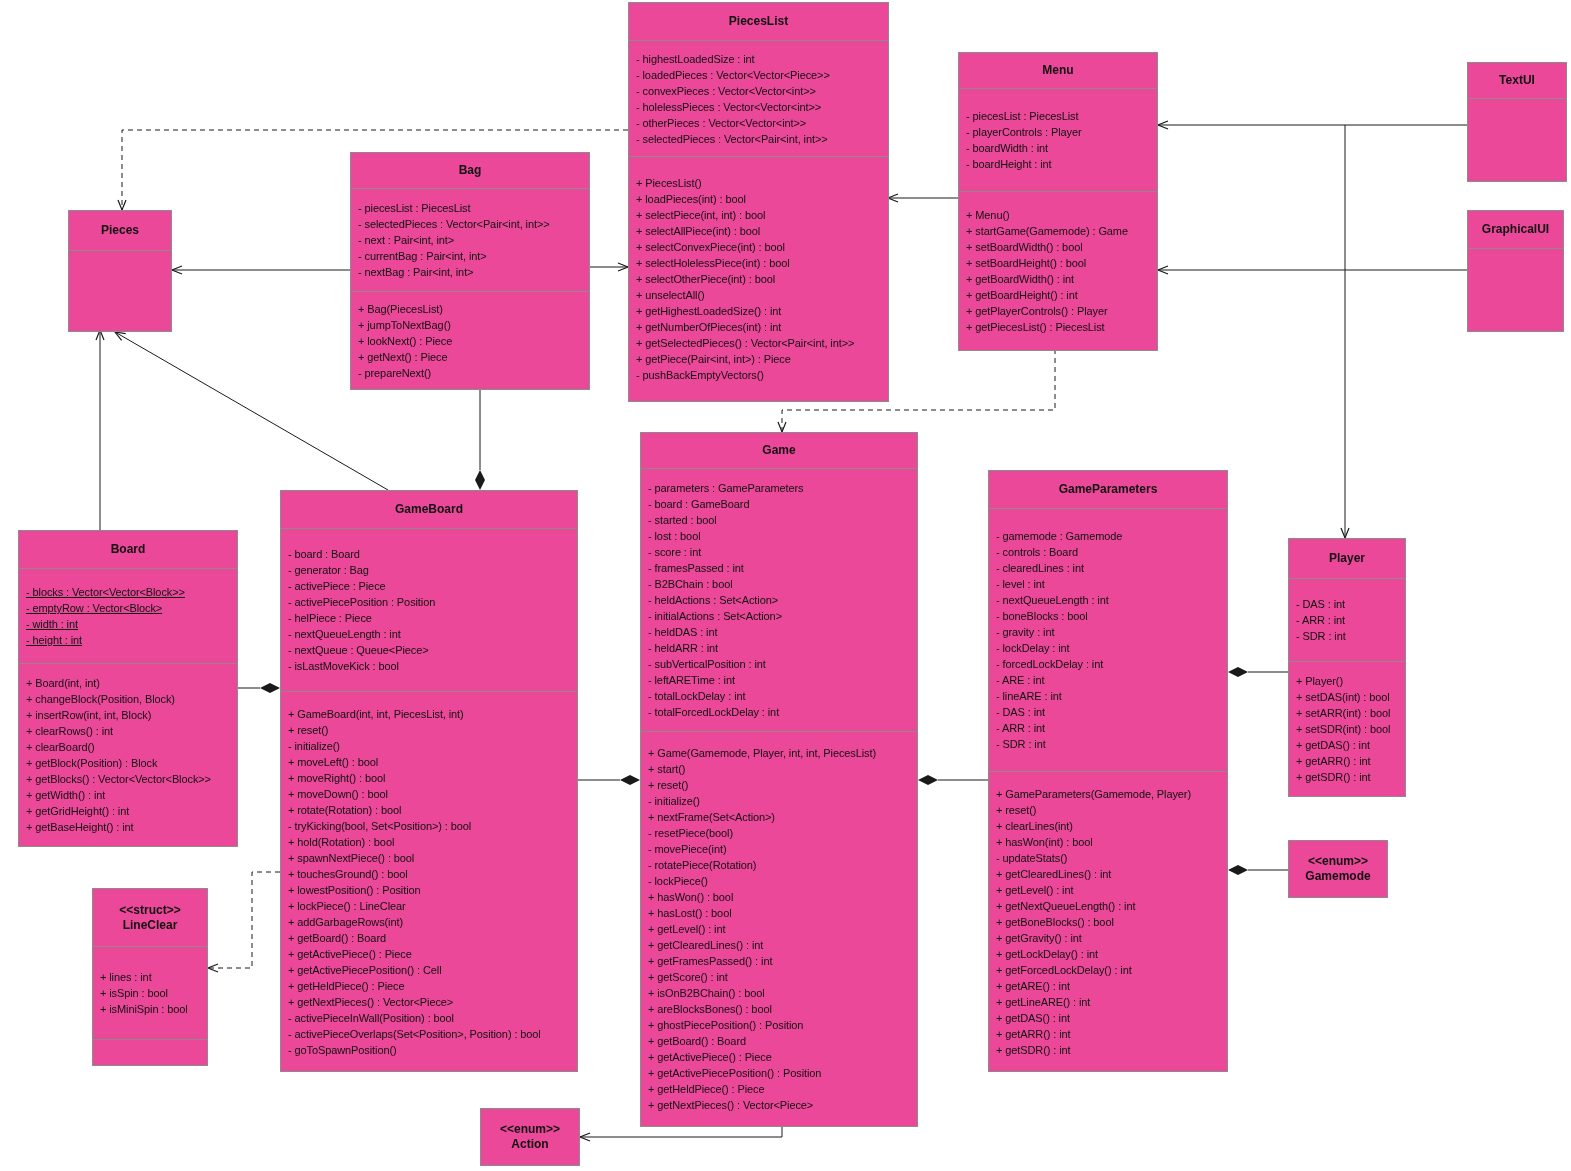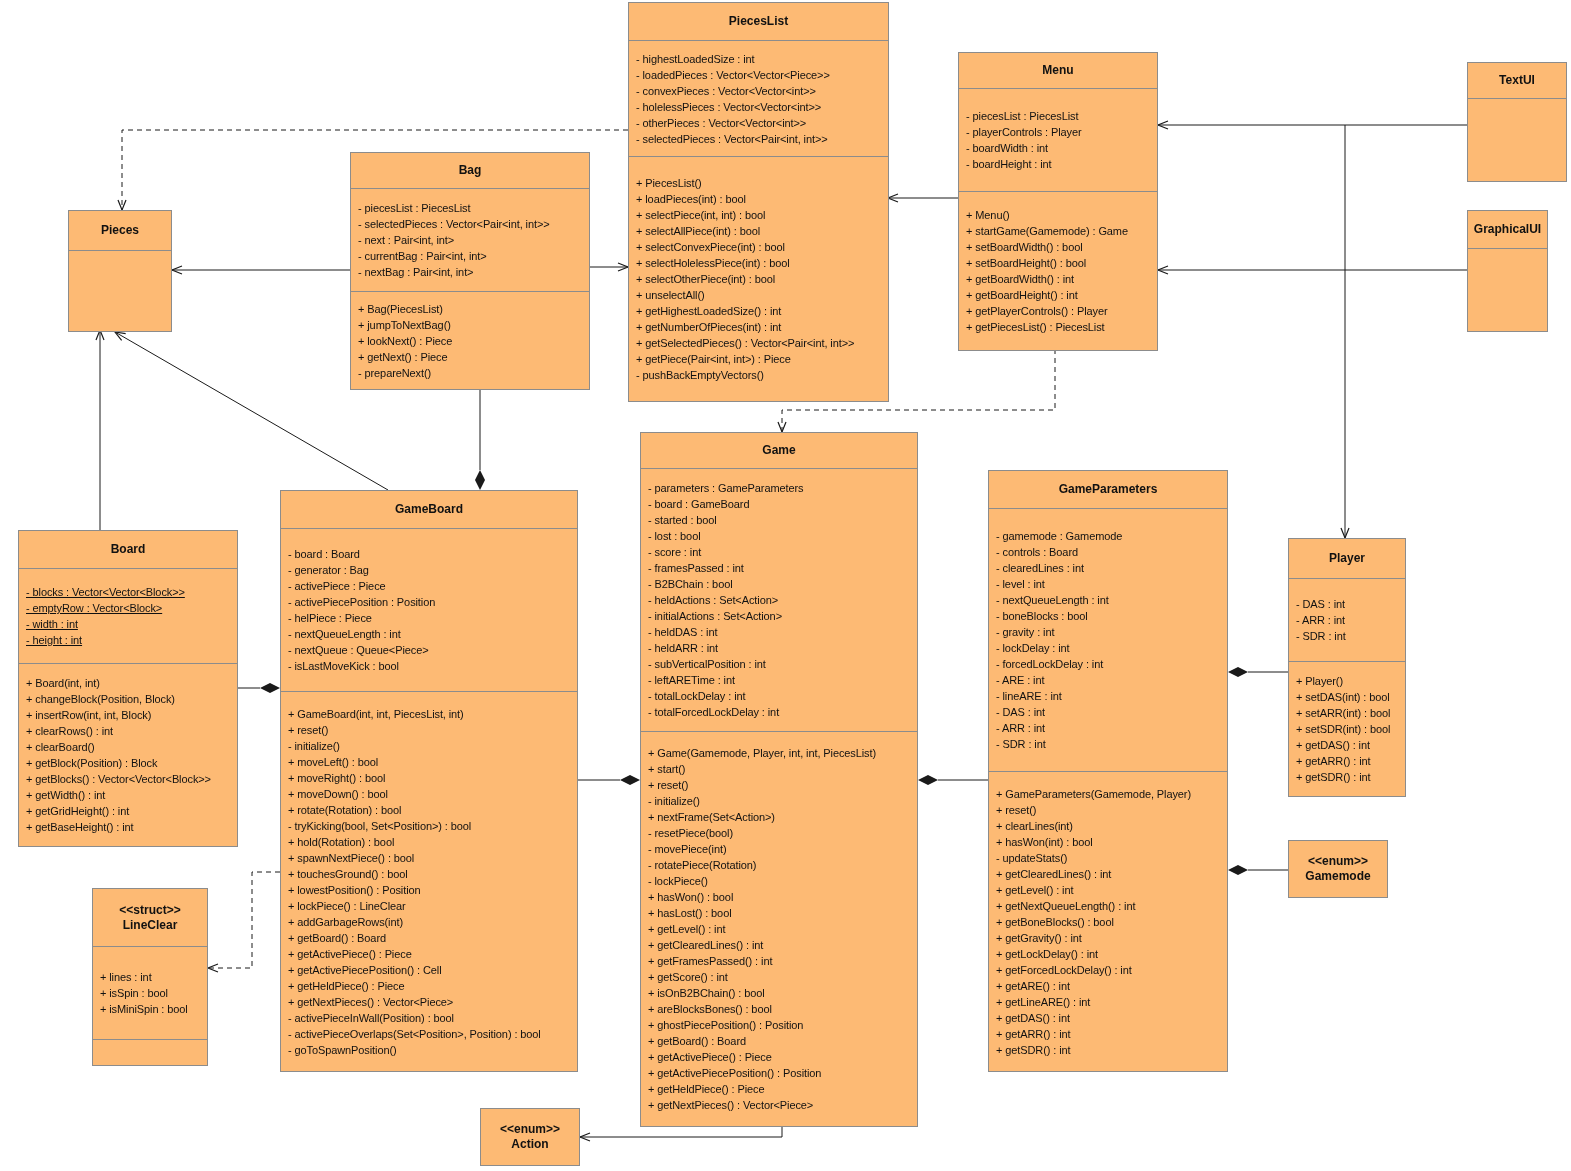--- a/index.html
+++ b/index.html
@@ -1,21 +1,21 @@
 <!DOCTYPE html>
 <html><head>
 <meta charset="utf-8">
 <style>
   * { box-sizing: border-box; margin: 0; padding: 0; }
   html, body { background: #ffffff; }
   body { font-family: "Liberation Sans", sans-serif; color: #111; }
   #diagram { position: relative; width: 1571px; height: 1171px; background: #fff; overflow: hidden; }
   #edges { position: absolute; left: 0; top: 0; }
 
-  .uml-class { position: absolute; background: #fdba74; border: 1px solid #8c8c8c; display: flex; flex-direction: column; }
+  .uml-class { position: absolute; background: #ec4899; border: 1px solid #8c8c8c; display: flex; flex-direction: column; }
   .uml-title {
     display: flex; flex-direction: column; justify-content: center; align-items: center;
     font-weight: bold; font-size: 12px; line-height: 15px; color: #111;
     border-bottom: 1px solid #8c8c8c; flex: 0 0 auto;
   }
   .uml-enum .uml-title { border-bottom: none; flex: 1 1 auto; }
   .uml-comp { display: flex; flex-direction: column; justify-content: center; padding: 0 7px; overflow: hidden; flex: 0 0 auto; }
   .uml-comp + .uml-comp { border-top: 1px solid #8c8c8c; }
   .uml-line { font-size: 11px; line-height: 16px; white-space: nowrap; letter-spacing: -0.1px; }
   .uml-stereo { font-weight: bold; }
@@ -23,21 +23,21 @@
   
   #c-pieceslist { left: 628px; top: 2px;   width: 261px; }
   #c-pieceslist .uml-title { height: 38px; } #c-pieceslist .uml-attrs { height: 115px; } #c-pieceslist .uml-methods { height: 245px; }
 
   #c-menu { left: 958px; top: 52px; width: 200px; }
   #c-menu .uml-title { height: 36px; } #c-menu .uml-attrs { height: 102px; } #c-menu .uml-methods { height: 159px; }
 
   #c-textui { left: 1467px; top: 62px; width: 100px; }
   #c-textui .uml-title { height: 36px; } #c-textui .uml-empty { height: 82px; }
 
-  #c-graphicalui { left: 1467px; top: 210px; width: 81px; }
+  #c-graphicalui { left: 1467px; top: 210px; width: 97px; }
   #c-graphicalui .uml-title { height: 38px; } #c-graphicalui .uml-empty { height: 82px; }
 
   #c-bag { left: 350px; top: 152px; width: 240px; }
   #c-bag .uml-title { height: 36px; } #c-bag .uml-attrs { height: 102px; } #c-bag .uml-methods { height: 98px; }
 
   #c-pieces { left: 68px; top: 210px; width: 104px; }
   #c-pieces .uml-title { height: 40px; } #c-pieces .uml-empty { height: 80px; }
 
   #c-board { left: 18px; top: 530px; width: 220px; }
   #c-board .uml-title { height: 38px; } #c-board .uml-attrs { height: 94px; text-decoration: underline; } #c-board .uml-methods { height: 183px; }

